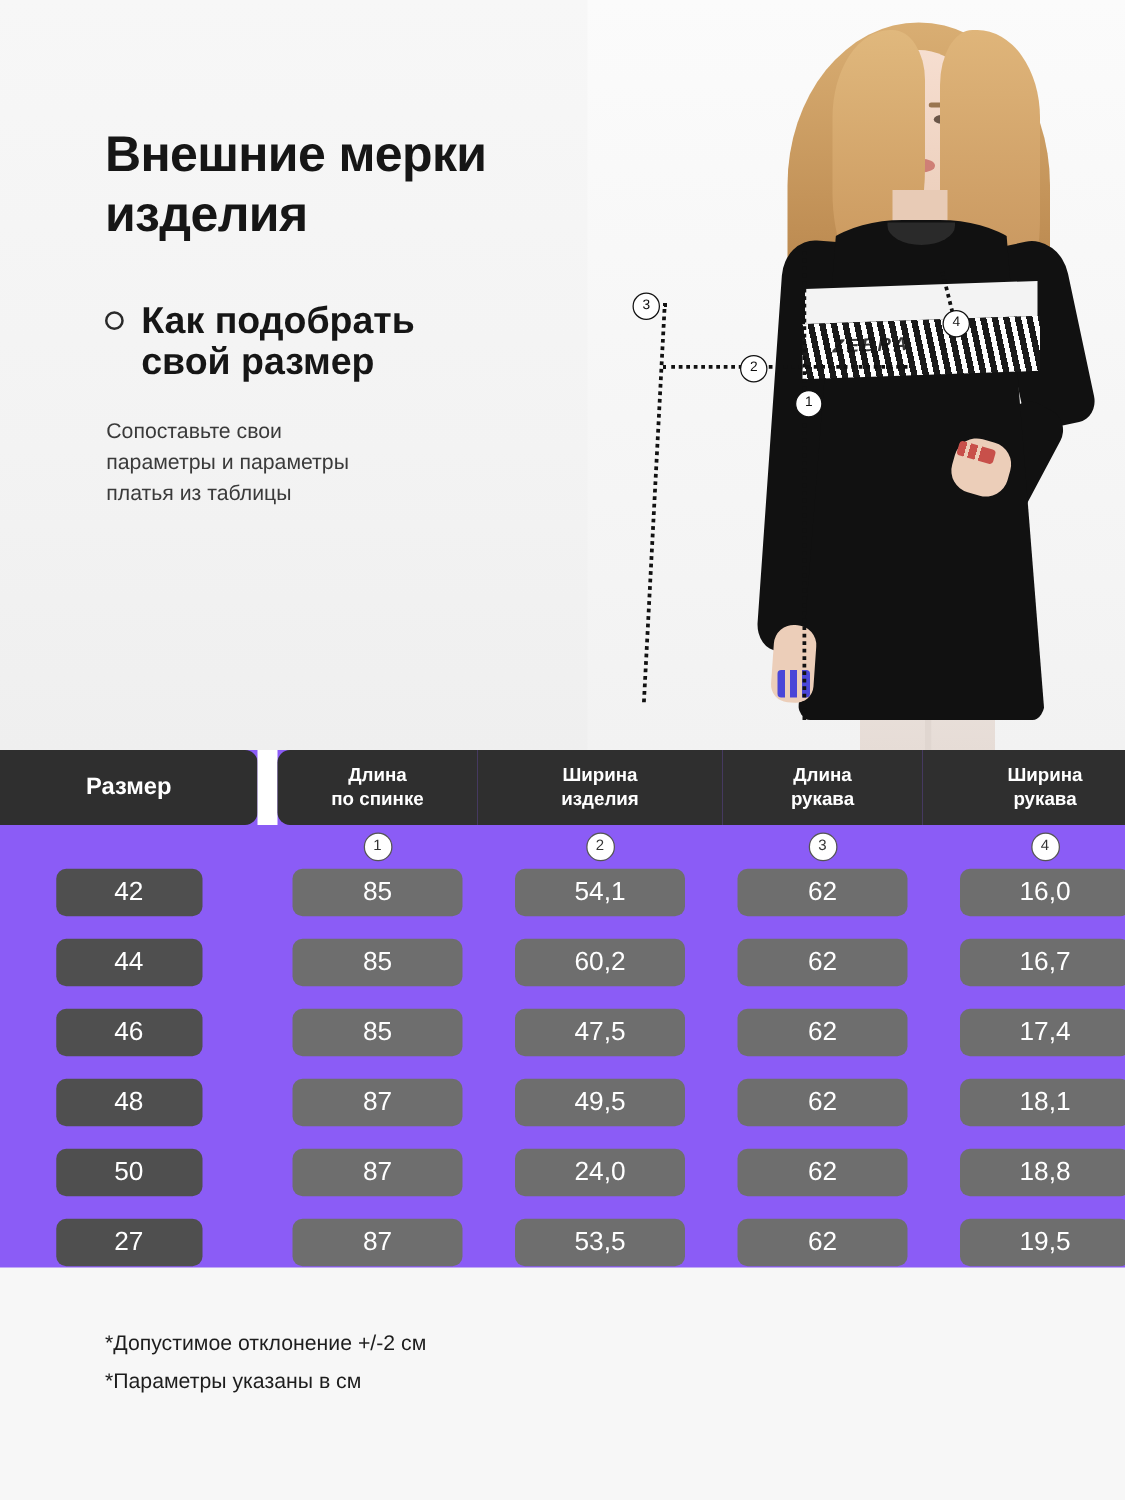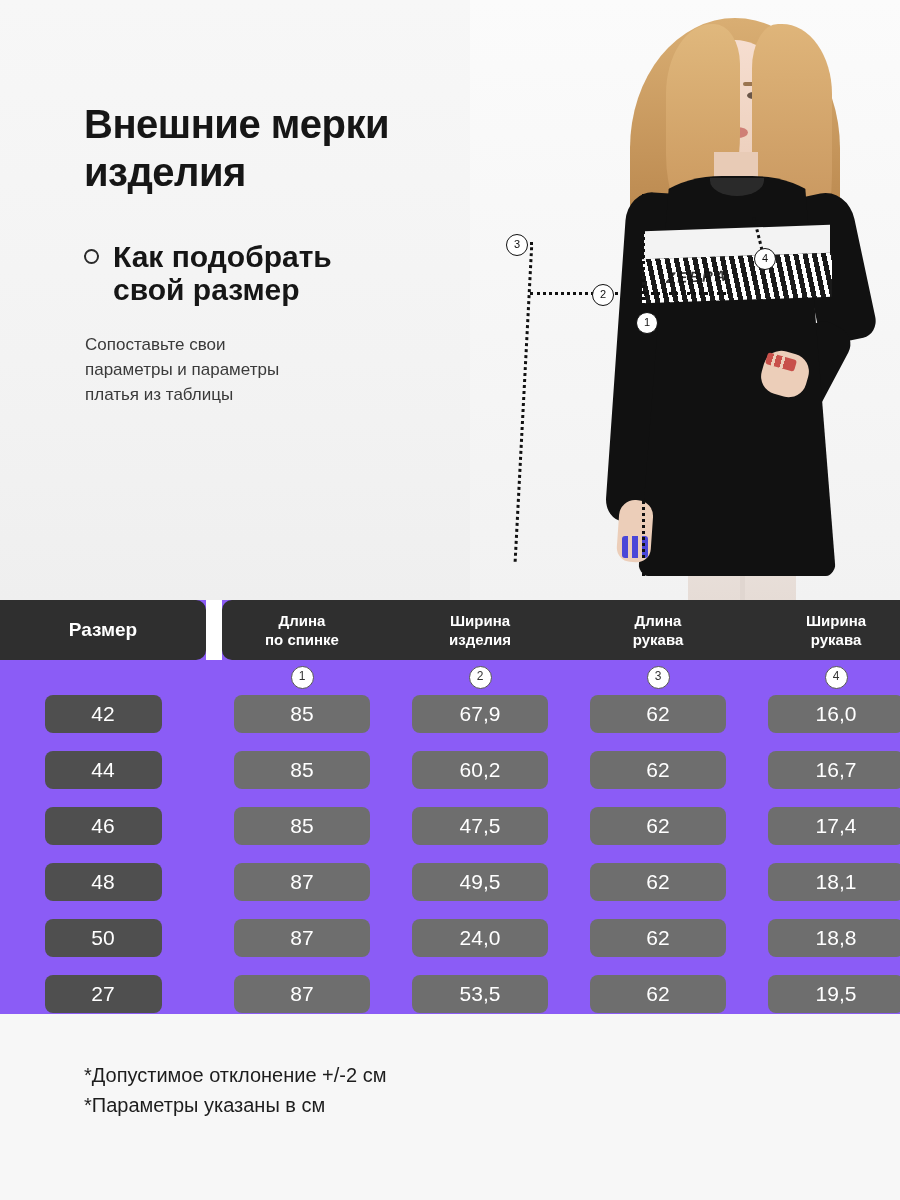--- a/index.html
+++ b/index.html
@@ -438,21 +438,21 @@
     width: 136px;
     background: #6e6e6e;
   }
 
   .spacer-row td { height: 16px; }
 
   .footnotes {
     position: absolute;
     left: 84px;
     top: 1060px;
-    font-size: 20px;
+    font-size: 17px;
     line-height: 30px;
     color: #1d1d1d;
     white-space: pre-line;
   }
 </style>
 </head>
 <body>
 
 <div class="page">
 
@@ -576,21 +576,21 @@
       <tr>
         <td class="cell-size">
               <span class="pill size">42</span>
             </td>
         <td></td>
         <td class="cell-val">
               <span class="pill val">85</span>
             </td>
         <td></td>
         <td class="cell-val">
-              <span class="pill val">67,9</span>
+              <span class="pill val">54,1</span>
             </td>
         <td></td>
         <td class="cell-val">
               <span class="pill val">62</span>
             </td>
         <td></td>
         <td class="cell-val">
               <span class="pill val">16,0</span>
             </td>
       </tr>

